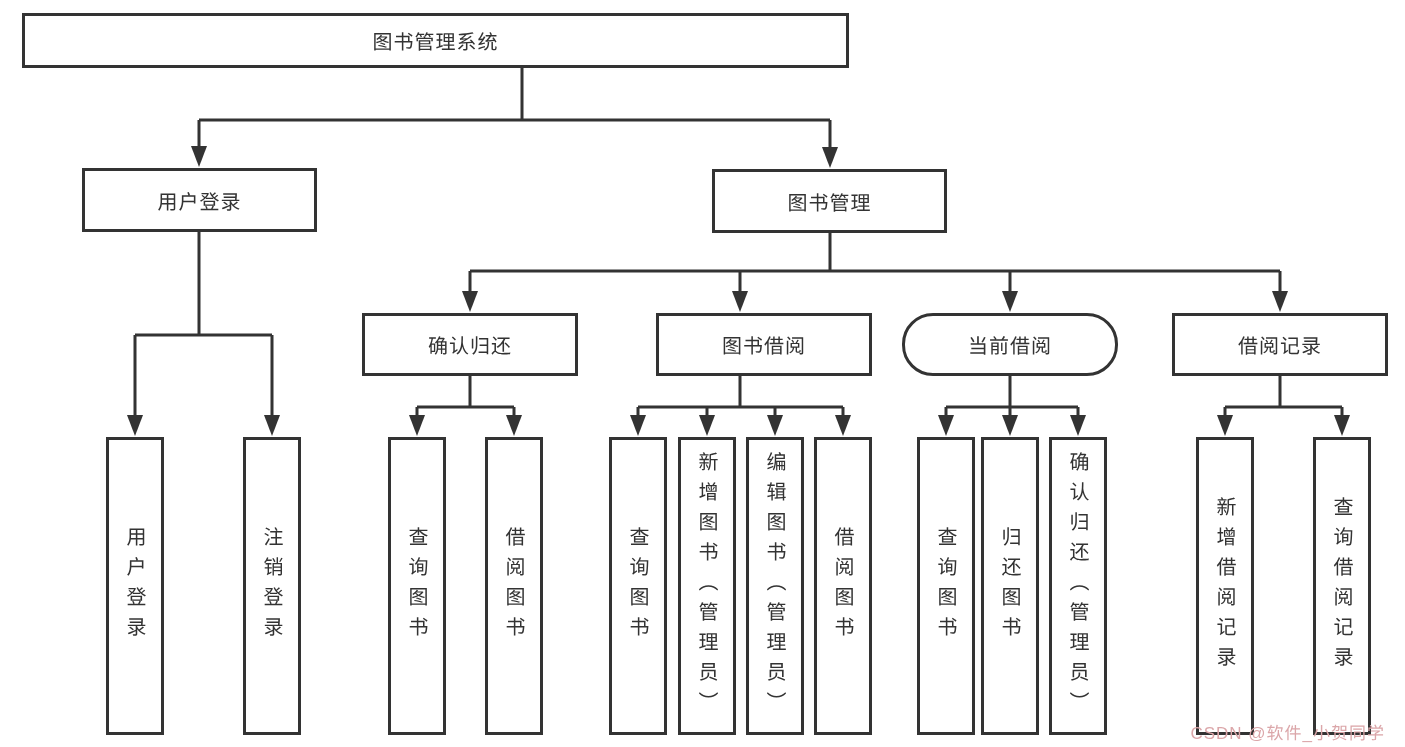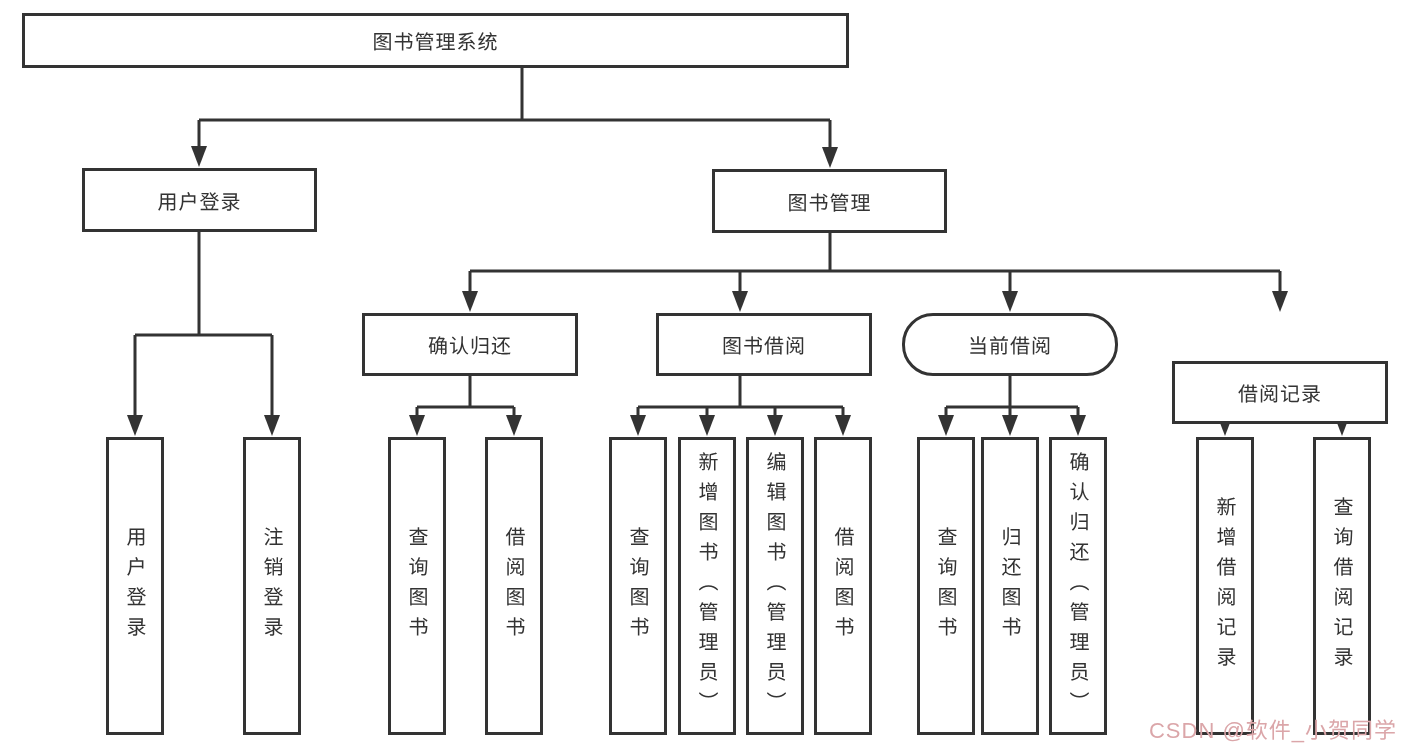--- a/index.html
+++ b/index.html
@@ -16,22 +16,22 @@
     border:3px solid var(--line,#333333);
     display:flex;align-items:center;justify-content:center;
     z-index:1;
   }
   .hlabel{font-size:20px;letter-spacing:1px;white-space:nowrap;}
   .vnode .vlabel{
     writing-mode:vertical-rl;text-orientation:mixed;
     font-size:20px;letter-spacing:0.5em;line-height:1;
   }
   #watermark{
-    position:absolute;right:8px;bottom:3px;z-index:2;
-    font-size:22px;letter-spacing:1px;white-space:nowrap;
+    position:absolute;right:20px;bottom:3px;z-index:2;
+    font-size:17px;letter-spacing:1px;white-space:nowrap;
     color:var(--watermark,#dba6a9);
     text-align:right;
   }
 </style>
 </head>
 <body>
 
 <div id="canvas" style="--line: #333333; --text: #333333; --watermark: #dba6a9;">
 
   <svg id="connectors" width="1405" height="747">
@@ -83,21 +83,21 @@
 
   <div class="node" style="left:362px;top:313px;width:216px;height:63px;">
     <span class="hlabel">确认归还</span>
   </div>
   <div class="node" style="left:632px;top:313px;width:216px;height:63px;margin-left:24px;">
     <span class="hlabel">图书借阅</span>
   </div>
   <div class="node" style="left:902px;top:313px;width:216px;height:63px;border-radius:31px;">
     <span class="hlabel">当前借阅</span>
   </div>
-  <div class="node" style="left:1172px;top:313px;width:216px;height:63px;margin-top:48px;">
+  <div class="node" style="left:1172px;top:313px;width:216px;height:63px;">
     <span class="hlabel">借阅记录</span>
   </div>
 
   <div class="node vnode" style="left:106px;top:437px;width:58px;height:298px;">
     <span class="vlabel">用户登录</span>
   </div>
   <div class="node vnode" style="left:243px;top:437px;width:58px;height:298px;">
     <span class="vlabel">注销登录</span>
   </div>
 

